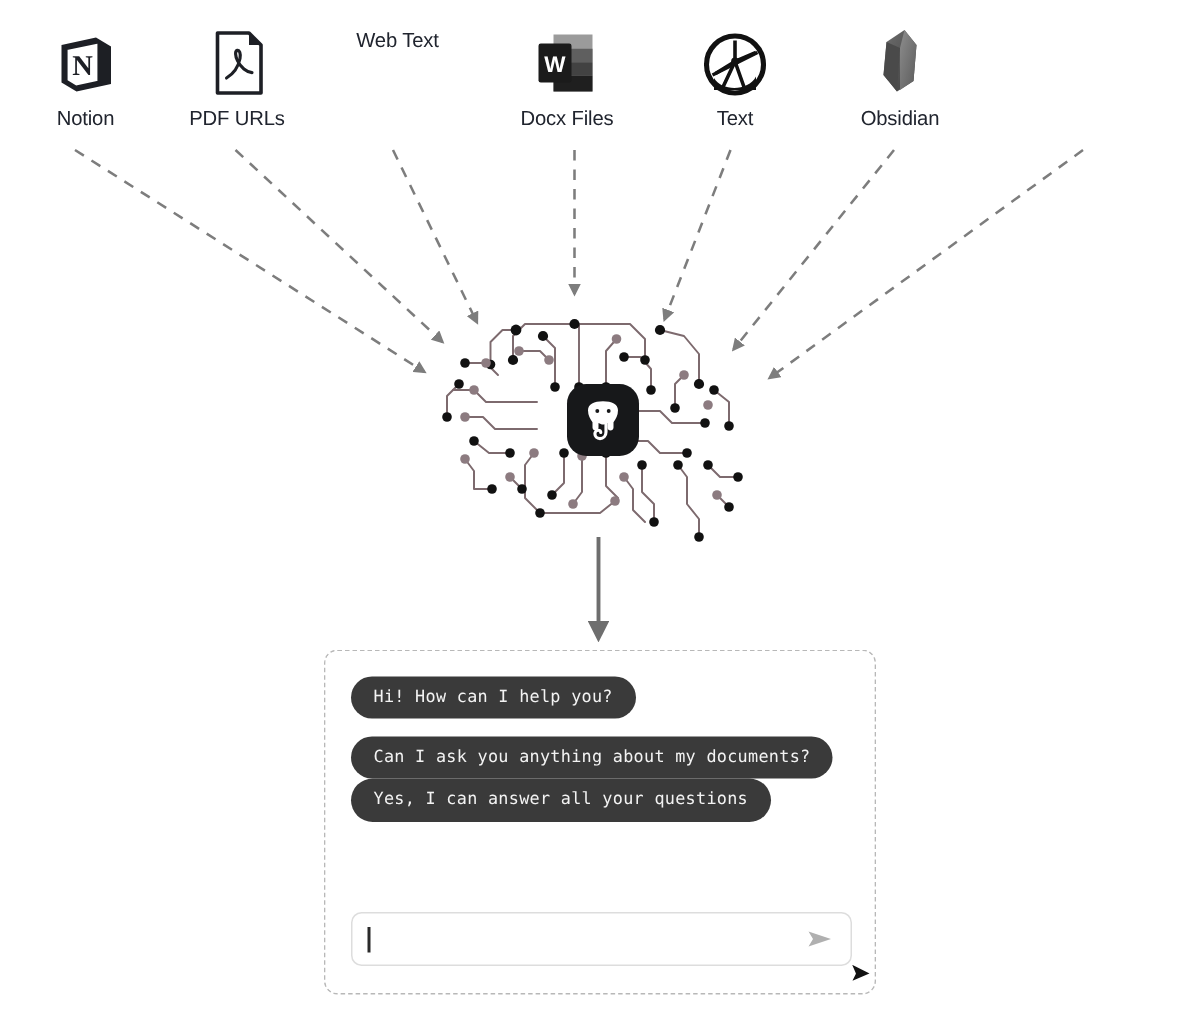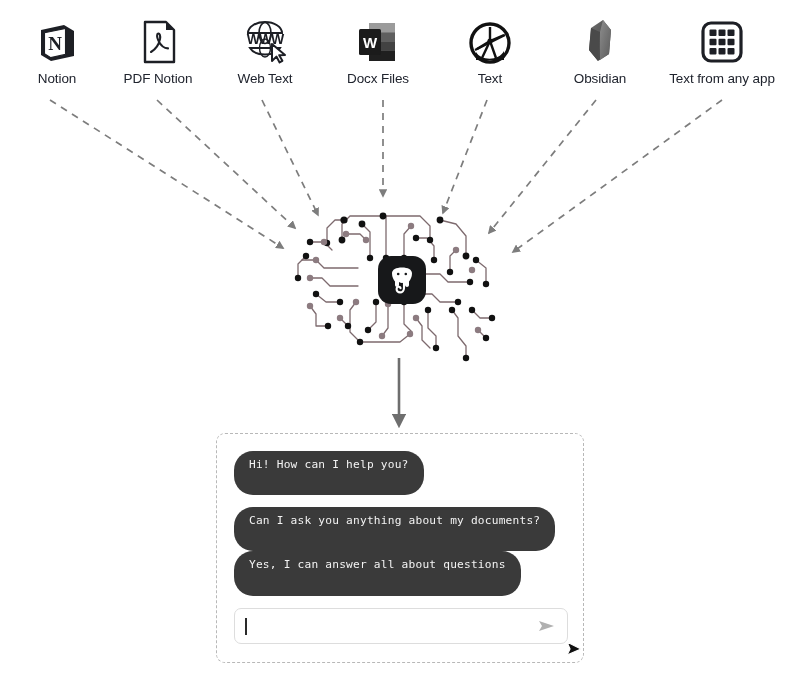--- a/index.html
+++ b/index.html
@@ -88,21 +88,21 @@
     border-radius: 9px;
     box-sizing: border-box;
     background: #fff;
     padding: 17px 17px 0 17px;
   }
   .bubble {
     display: inline-block;
     background: #3a3a3a;
     color: #f3f3f3;
     border-radius: 19px;
-    padding: 8px 15px 25px 15px;
+    padding: 8px 15px 9px 15px;
     font-family: "DejaVu Sans Mono", "Liberation Mono", monospace;
     font-size: 11.2px;
     line-height: 1;
     white-space: nowrap;
     letter-spacing: 0.2px;
   }
   .row-left  { text-align: left;  margin-bottom: 12px; }
   .row-right { text-align: left; }
 
   .composer {
@@ -163,36 +163,24 @@
   </div>
 
   <div class="source" style="left:158px">
     <div class="glyph">
       <svg width="44" height="48" viewBox="0 0 44 48">
         <path d="M9 4 H30 L38 12 V44 H9 Z" fill="#ffffff" stroke="#1d1f25" stroke-width="2.4" stroke-linejoin="round"></path>
         <path d="M30 4 L38 12 H30 Z" fill="#1d1f25"></path>
         <path d="M15 34 C20 31 23 26 24 21 C24.6 17.5 23.6 15.3 22.2 15.6 C20.6 16 20.7 19 22.4 22.6 C24.4 26.8 28.4 30.2 32 30.4" fill="none" stroke="#1d1f25" stroke-width="2.1" stroke-linecap="round"></path>
       </svg>
     </div>
-    <div class="caption">PDF Notion</div>
+    <div class="caption">PDF URLs</div>
   </div>
 
   <div class="source" style="left:265px">
-    <div class="glyph">
-      <svg width="54" height="50" viewBox="0 0 54 50">
-        <path d="M10 17 A17 11 0 0 1 44 17 Z" fill="none" stroke="#1d1f25" stroke-width="2"></path>
-        <ellipse cx="27" cy="17" rx="6" ry="10.5" fill="none" stroke="#1d1f25" stroke-width="1.6"></ellipse>
-        <line x1="10" y1="17" x2="44" y2="17" stroke="#1d1f25" stroke-width="2"></line>
-        <path d="M12 32 A16 10 0 0 0 42 32 Z" fill="none" stroke="#1d1f25" stroke-width="2"></path>
-        <ellipse cx="27" cy="32" rx="5.5" ry="9" fill="none" stroke="#1d1f25" stroke-width="1.4"></ellipse>
-        <line x1="12" y1="32" x2="42" y2="32" stroke="#1d1f25" stroke-width="2"></line>
-        <text x="27" y="28" font-family="'Liberation Sans',sans-serif" font-size="14" font-weight="700" fill="#1d1f25" text-anchor="middle" letter-spacing="-1">WWW</text>
-        <path d="M34 28 L34 45 L38.4 40.6 L41.6 46.4 L44.4 44.8 L41.2 39.2 L47 39 Z" fill="#ffffff" stroke="#1d1f25" stroke-width="2" stroke-linejoin="round"></path>
-      </svg>
-    </div>
     <div class="caption">Web Text</div>
   </div>
 
   <div class="source" style="left:378px">
     <div class="glyph">
       <svg width="50" height="48" viewBox="0 0 50 48">
         <rect x="16" y="5" width="26" height="38" fill="#9b9b9b"></rect>
         <rect x="16" y="14.5" width="26" height="9" fill="#5f5f5f"></rect>
         <rect x="16" y="23.5" width="26" height="9" fill="#424242"></rect>
         <rect x="16" y="32.5" width="26" height="10.5" fill="#1f1f1f"></rect>
@@ -230,39 +218,20 @@
           </linearGradient>
         </defs>
         <path d="M13 12 L25 4 L33 14 L31 38 L20 45 L11 34 Z" fill="url(#obsA)"></path>
         <path d="M25 4 L33 14 L31 38 L22 44 L22 16 Z" fill="url(#obsB)"></path>
         <path d="M13 12 L22 16 L20 45 L11 34 Z" fill="#4a4a4a"></path>
       </svg>
     </div>
     <div class="caption">Obsidian</div>
   </div>
 
-  <div class="source" style="left:722px">
-    <div class="glyph">
-      <svg width="48" height="48" viewBox="0 0 48 48">
-        <rect x="5" y="5" width="38" height="38" rx="8" fill="none" stroke="#1d1f25" stroke-width="3.2"></rect>
-        <g fill="#1d1f25">
-          <rect x="11.5" y="11.5" width="7" height="6.5" rx="1"></rect>
-          <rect x="20.5" y="11.5" width="7" height="6.5" rx="1"></rect>
-          <rect x="29.5" y="11.5" width="7" height="6.5" rx="1"></rect>
-          <rect x="11.5" y="20.8" width="7" height="6.5" rx="1"></rect>
-          <rect x="20.5" y="20.8" width="7" height="6.5" rx="1"></rect>
-          <rect x="29.5" y="20.8" width="7" height="6.5" rx="1"></rect>
-          <rect x="11.5" y="30" width="7" height="6.5" rx="1"></rect>
-          <rect x="20.5" y="30" width="7" height="6.5" rx="1"></rect>
-          <rect x="29.5" y="30" width="7" height="6.5" rx="1"></rect>
-        </g>
-      </svg>
-    </div>
-    <div class="caption">Text from any app</div>
-  </div>
 </div>
 
 <svg class="wire-layer" width="800" height="688">
   <defs>
     <marker id="ah" viewBox="0 0 10 10" refX="8" refY="5" markerWidth="5" markerHeight="5" orient="auto">
       <path d="M0 0 L10 5 L0 10 z" fill="#7d7d7d"></path>
     </marker>
     <marker id="ahs" viewBox="0 0 10 10" refX="7" refY="5" markerWidth="5.5" markerHeight="5.5" orient="auto">
       <path d="M0 0 L10 5 L0 10 z" fill="#6e6e6e"></path>
     </marker>
@@ -389,21 +358,21 @@
 
   <div class="row-left">
     <span class="bubble">Hi! How can I help you?</span>
   </div>
 
   <div class="row-right">
     <span class="bubble">Can I ask you anything about my documents?</span>
   </div>
 
   <div class="row-left">
-    <span class="bubble">Yes, I can answer all about questions</span>
+    <span class="bubble">Yes, I can answer all your questions</span>
   </div>
 
   <div class="composer">
     <div class="caret"></div>
     <input class="composer-input" type="text" value="" placeholder="" style="">
     <span class="send-icon">
       <svg width="20" height="16" viewBox="0 0 20 16">
         <path d="M2 3 L17 8 L2 13 L5 8 Z" fill="#b0b0b0"></path>
       </svg>
     </span>

